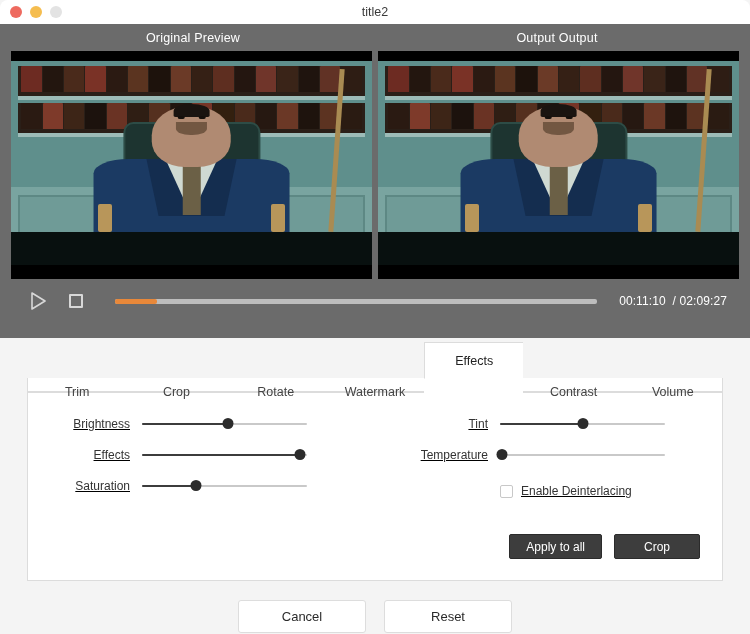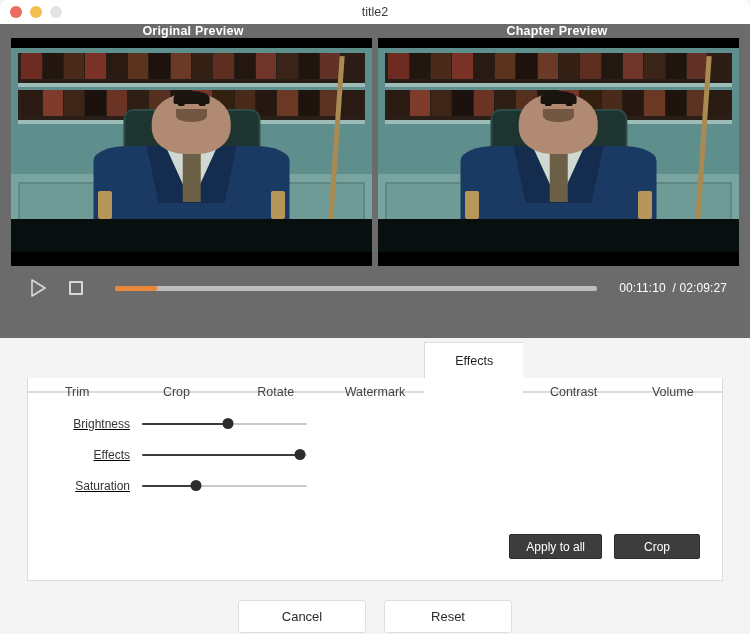--- a/index.html
+++ b/index.html
@@ -56,23 +56,22 @@
 
   
   .preview-area {
     flex: 0 0 314px;
     background: #6b6b6b;
     padding: 0 11px;
     position: relative;
   }
   .preview-labels {
     display: flex;
-    height: 14px;
-    align-items: flex-end;
-    font-weight: bold;
+    height: 27px;
+    align-items: center;
   }
   .preview-label {
     flex: 1;
     text-align: center;
     color: #ffffff;
     font-size: 12.5px;
     letter-spacing: .2px;
   }
   .previews {
     display: flex;
@@ -380,21 +379,21 @@
       <div class="dot red"></div>
       <div class="dot yellow"></div>
       <div class="dot gray"></div>
     </div>
     <div class="win-title">title2</div>
   </div>
 
   <div class="preview-area">
     <div class="preview-labels">
       <div class="preview-label">Original Preview</div>
-      <div class="preview-label">Chapter  Preview</div>
+      <div class="preview-label">Output  Output</div>
     </div>
 
     <div class="previews">
 
       <div class="video">
         <div class="video-inner">
           <div class="scene">
             <div class="shelfwall">
               <div class="shelf-row r1">
                 <div class="books">
@@ -590,20 +589,42 @@
           <div class="slider-row">
             <div class="slider-label">Saturation</div>
             <div class="track">
               <div class="track-bg"></div>
               <div class="track-fill" style="width: 33%;"></div>
               <div class="thumb" style="left: 33%;"></div>
             </div>
           </div>
         </div>
 
+        <div class="col right">
+          <div class="slider-row">
+            <div class="slider-label">Tint</div>
+            <div class="track">
+              <div class="track-bg"></div>
+              <div class="track-fill" style="width: 50%;"></div>
+              <div class="thumb" style="left: 50%;"></div>
+            </div>
+          </div>
+          <div class="slider-row">
+            <div class="slider-label">Temperature</div>
+            <div class="track">
+              <div class="track-bg"></div>
+              <div class="track-fill" style="width: 1%;"></div>
+              <div class="thumb" style="left: 1%;"></div>
+            </div>
+          </div>
+          <div class="check-row">
+            <div class="checkbox"></div>
+            <div class="check-label">Enable Deinterlacing</div>
+          </div>
+        </div>
 
       </div>
 
       <div class="panel-actions">
         <button class="dark-btn">Apply to all</button>
         <button class="dark-btn">Crop</button>
       </div>
     </div>
   </div>
 

